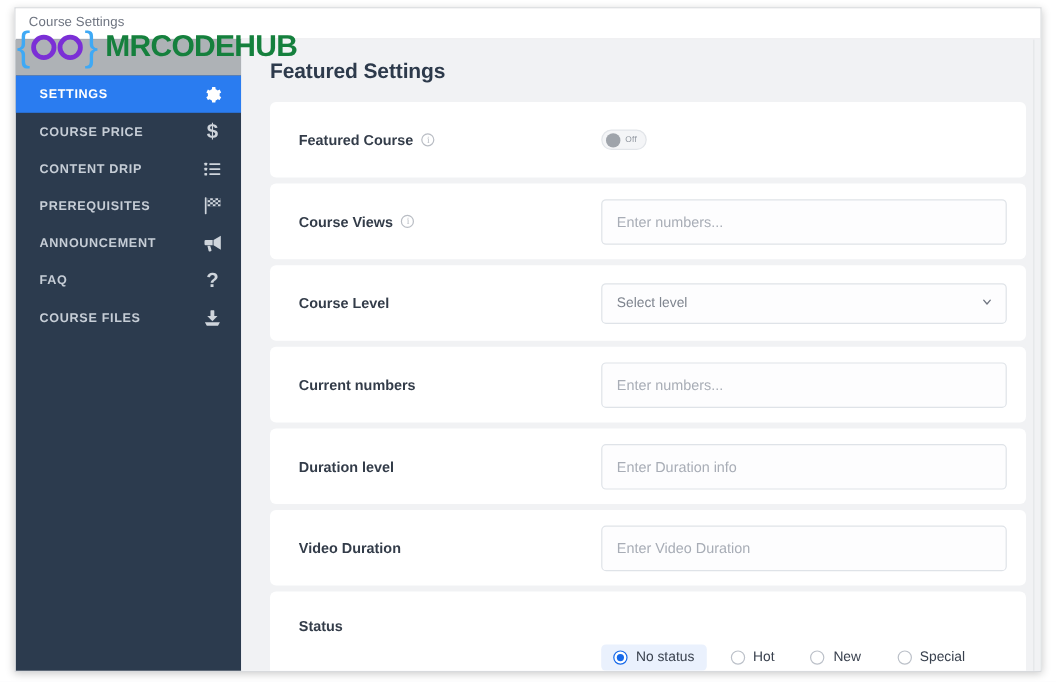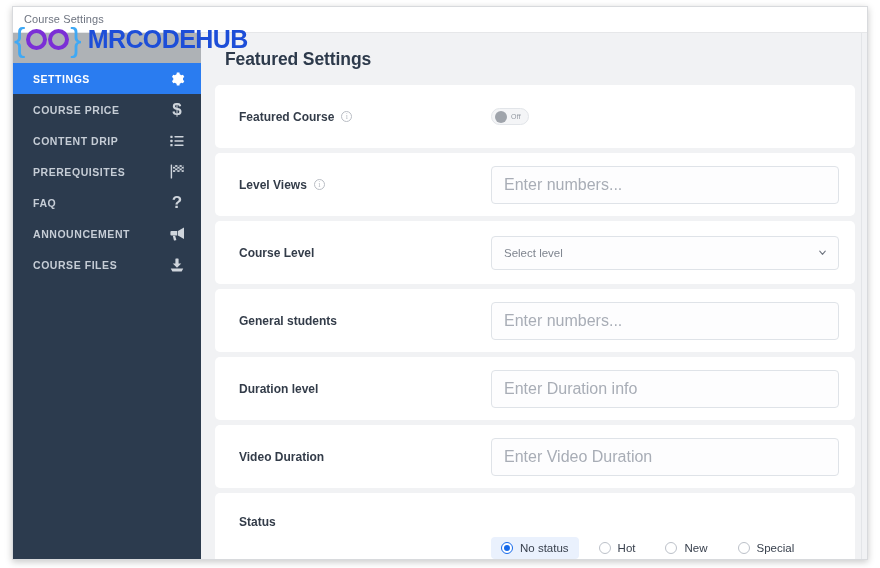--- a/index.html
+++ b/index.html
@@ -104,21 +104,21 @@
   }
   .main-title {
     font-size: 17.5px;
     font-weight: 700;
     color: #2d3a4b;
     letter-spacing: -0.1px;
   }
 
   .card {
     position: relative;
-    margin: 0 14px 5px 14px;
+    margin: 0 14px 5px 24px;
     background: #ffffff;
     border-radius: 5px;
     min-height: 63px;
     display: flex;
     align-items: center;
     padding: 0 16px 0 24px;
   }
   .card.tall { min-height: 74px; }
   .card-label-wrap {
     width: 252px;
@@ -146,21 +146,21 @@
   }
   .card-field { flex: 1 1 auto; }
 
   .txt-input {
     width: 100%;
     height: 30px;
     border: 1px solid #dfe3e8;
     border-radius: 4px;
     background: #fdfdfe;
     padding: 18px 12px;
-    font-size: 16px;
+    font-size: 12px;
     color: #39414e;
     font-family: "Liberation Sans", sans-serif;
     outline: none;
   }
   .txt-input::placeholder { color: #a8adb6; }
 
   .select-wrap { position: relative; width: 100%; }
   .select-box {
     width: 100%;
     height: 30px;
@@ -275,21 +275,21 @@
   }
   .oo-ring {
     width: 21px; height: 21px;
     border: 4px solid #7b2fd6;
     border-radius: 50%;
     box-sizing: border-box;
   }
   .logo-word {
     font-size: 25px;
     font-weight: 700;
-    color: #1d4ed8;
+    color: #15803d;
     letter-spacing: -0.6px;
   }
 </style>
 </head>
 <body>
 
 <div id="app">
 
   <div class="window">
 
@@ -347,38 +347,38 @@
                 <rect x="11.8" y="7.8" width="3.1" height="2.4"></rect>
                 <rect x="17.9" y="7.8" width="2.9" height="2.4"></rect>
                 <rect x="8.7" y="10.2" width="3.1" height="2.4"></rect>
                 <rect x="14.9" y="10.2" width="3" height="2.4"></rect>
               </g>
             </svg>
         </span>
       </div>
 
       <div class="side-item">
-        <span class="side-label">FAQ</span>
-        <span class="side-icon">
-            <span class="glyph">?</span>
-          </span>
-      </div>
-
-      <div class="side-item">
         <span class="side-label">Announcement</span>
         <span class="side-icon">
           <svg width="17" height="17" viewBox="0 0 24 24" fill="currentColor">
               <path d="M21.2 3.4v16.4l-8.6-5.1V8.5l8.6-5.1z"></path>
               <path d="M3.4 8.6h8.2v6.1H3.4a1.4 1.4 0 0 1-1.4-1.4V10a1.4 1.4 0 0 1 1.4-1.4z"></path>
               <path d="M5.4 15.1h3.3l1.5 5.2a1.1 1.1 0 0 1-.8 1.4l-1.3.3a1.1 1.1 0 0 1-1.3-.8l-1.4-6.1z"></path>
             </svg>
         </span>
       </div>
 
       <div class="side-item">
+        <span class="side-label">FAQ</span>
+        <span class="side-icon">
+            <span class="glyph">?</span>
+          </span>
+      </div>
+
+      <div class="side-item">
         <span class="side-label">Course Files</span>
         <span class="side-icon">
           <svg width="16" height="16" viewBox="0 0 24 24" fill="currentColor">
               <rect x="9.6" y="2.4" width="4.8" height="8.4" rx="0.7"></rect>
               <path d="M12 16.2 5.6 9.6h12.8L12 16.2z"></path>
               <path d="M2.6 17.4h18.8l-2.2 3.9a1 1 0 0 1-.87.5H5.67a1 1 0 0 1-.87-.5l-2.2-3.9z"></path>
             </svg>
         </span>
       </div>
 
@@ -398,21 +398,21 @@
         <div class="card-field">
           <div class="toggle">
             <span class="toggle-knob"></span>
             <span class="toggle-text">Off</span>
           </div>
         </div>
       </div>
 
       <div class="card">
         <div class="card-label-wrap">
-          <span class="card-label">Level Views</span>
+          <span class="card-label">Course Views</span>
           <i class="info-icon">i</i>
         </div>
         <div class="card-field">
           <input class="txt-input" type="text" placeholder="Enter numbers..." style="">
         </div>
       </div>
 
       <div class="card">
         <div class="card-label-wrap">
           <span class="card-label">Course Level</span>
@@ -426,21 +426,21 @@
               <svg width="11" height="11" viewBox="0 0 24 24" fill="none" stroke="currentColor" stroke-width="2.4" stroke-linecap="round" stroke-linejoin="round">
                   <polyline points="6 9 12 16 18 9"></polyline>
                 </svg>
             </span>
           </div>
         </div>
       </div>
 
       <div class="card">
         <div class="card-label-wrap">
-          <span class="card-label">General students</span>
+          <span class="card-label">Current numbers</span>
         </div>
         <div class="card-field">
           <input class="txt-input" type="text" placeholder="Enter numbers..." style="">
         </div>
       </div>
 
       <div class="card">
         <div class="card-label-wrap">
           <span class="card-label">Duration level</span>
         </div>

